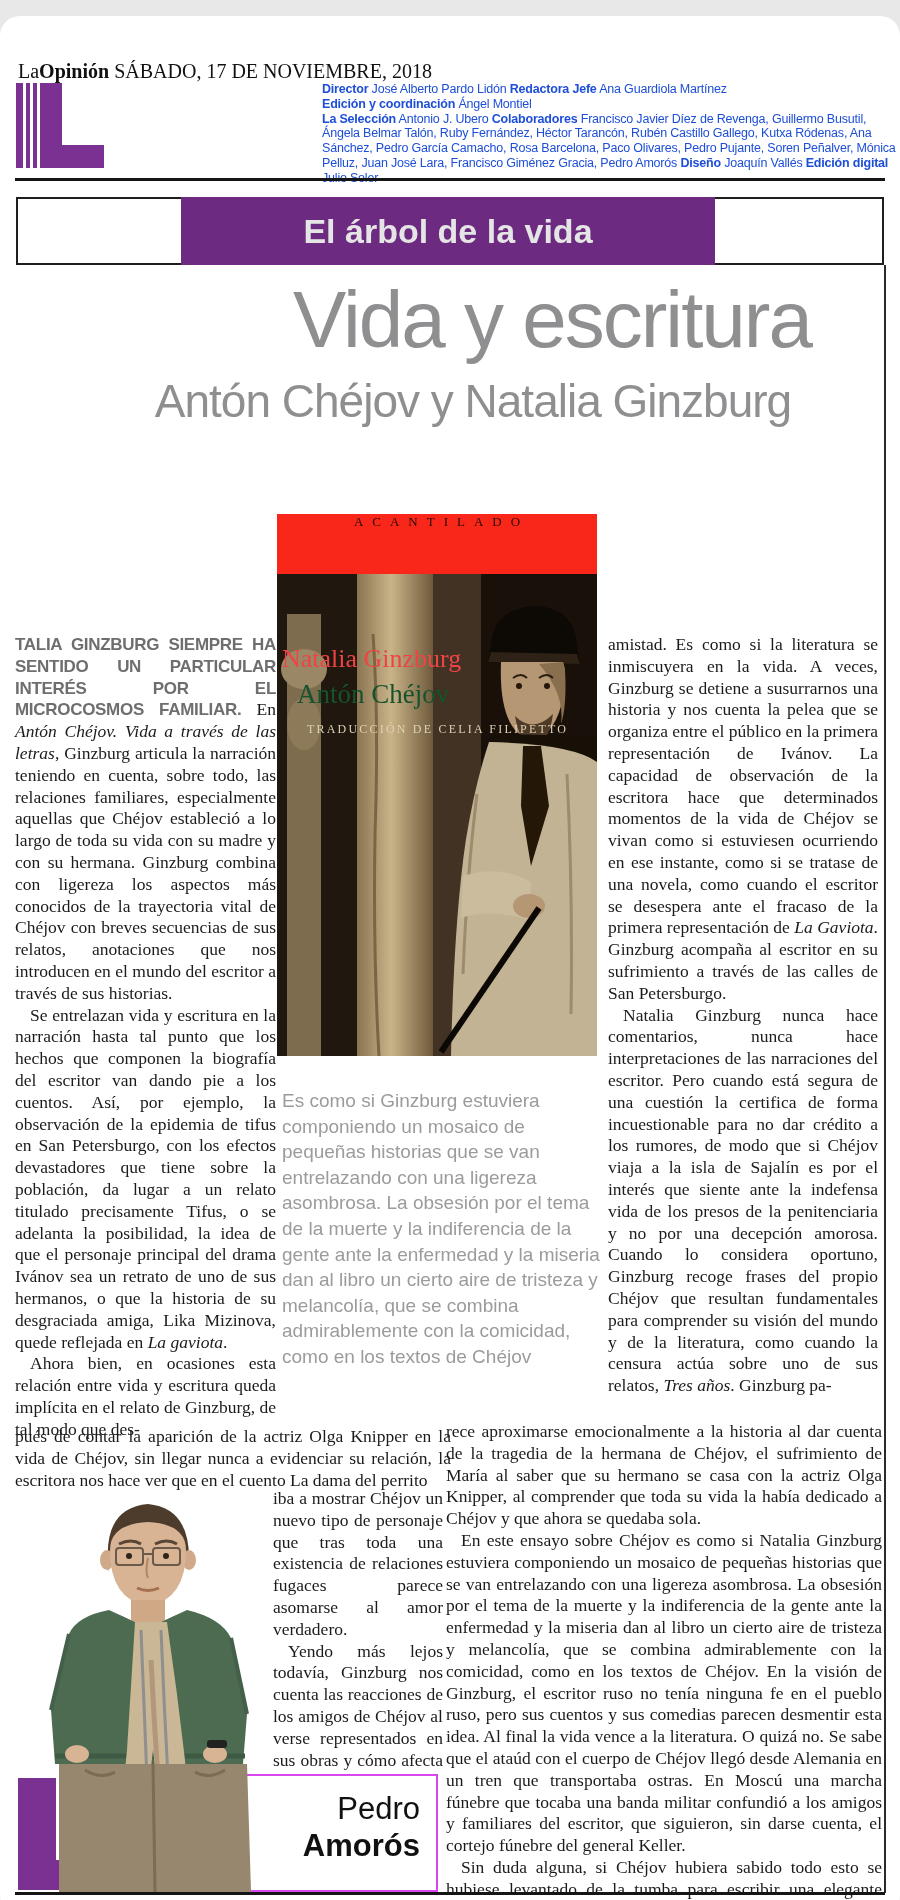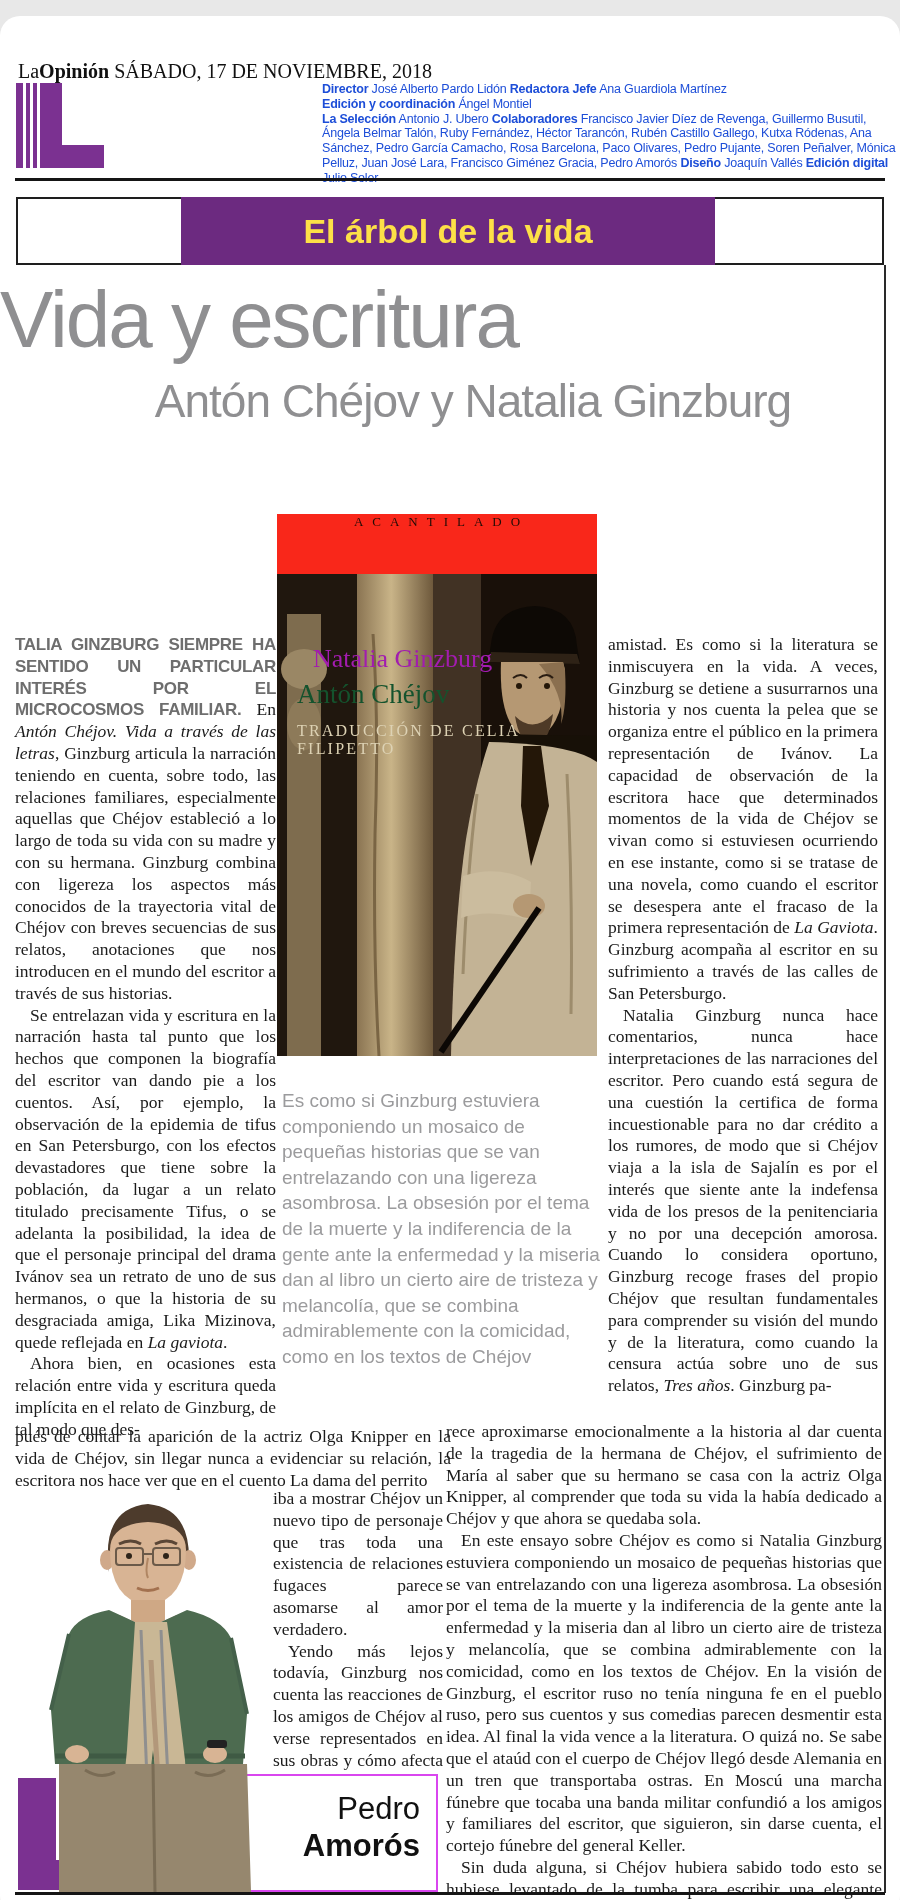--- a/index.html
+++ b/index.html
@@ -15,38 +15,38 @@
              line-height:84px;color:#7b3191;letter-spacing:-4px;margin-left:4px;}
   .credits{left:322px;top:66px;width:575px;font-family:"Liberation Sans",sans-serif;
            font-size:12.5px;line-height:14.8px;letter-spacing:-0.2px;color:#1d4ed8;}
   .credits b{font-weight:700;}
   .rule-top{left:15px;top:162px;width:870px;height:3px;background:#151515;}
 
   
   .banner-box{left:16px;top:181px;width:864px;height:64px;border:2px solid #1e1e1e;background:#fff;}
   .banner-purple{position:absolute;left:163px;top:-2px;height:68px;width:534px;background:#6c2a80;
                  display:flex;align-items:center;justify-content:center;}
-  .banner-title{font-family:"Liberation Sans",sans-serif;font-weight:700;font-size:34px;color:#fde047;}
-
-  
-  .headline{left:0;width:811px;top:264px;text-align:left;font-family:"Liberation Sans",sans-serif;
+  .banner-title{font-family:"Liberation Sans",sans-serif;font-weight:700;font-size:34px;color:#e5e5e5;}
+
+  
+  .headline{left:0;width:811px;top:264px;text-align:right;font-family:"Liberation Sans",sans-serif;
             font-size:80px;line-height:1;color:#8f8f91;letter-spacing:-2px;}
   .subheadline{left:0;width:900px;top:362px;text-align:center;font-family:"Liberation Sans",sans-serif;
                font-size:46px;line-height:1;color:#8f8f91;letter-spacing:-1px;padding-left:23px;}
 
   
   .cover{left:277px;top:498px;width:320px;height:542px;}
   .cover-red{position:absolute;left:0;top:0;width:320px;height:72px;background:#f9271a;
              display:flex;align-items:flex-start;justify-content:center;}
   .cover-pub{font-family:"Liberation Serif",serif;font-size:13px;letter-spacing:9px;
              color:#230c05;padding-left:9px;}
   .cover-photo{position:absolute;left:0;top:60px;width:320px;height:482px;background:#20170e;overflow:hidden;}
-  .cover-author{position:absolute;left:36px;top:130px;font-size:26px;color:#a21caf;z-index:3;}
+  .cover-author{position:absolute;left:5px;top:130px;font-size:26px;color:#ef4444;z-index:3;}
   .cover-title{position:absolute;left:20px;top:165px;font-size:27px;color:#14532d;z-index:3;}
-  .cover-trans{position:absolute;left:20px;top:208px;font-size:16px;letter-spacing:2.2px;
+  .cover-trans{position:absolute;left:30px;top:208px;font-size:12px;letter-spacing:2.2px;
                color:#ddd2b4;z-index:3;}
 
   
   .body-col p{margin:0;text-align:justify;font-size:17.5px;line-height:21.8px;color:#1b1b1b;}
   .body-col p.ind{text-indent:15px;}
   .lead{font-family:"Liberation Sans",sans-serif;font-weight:700;font-size:17px;
         letter-spacing:-0.3px;color:#6e6e6e;}
   .col-left{left:15px;top:618px;width:261px;}
   .col-right{left:608px;top:618px;width:270px;}
   .bridge{left:15px;top:1410px;width:436px;}

